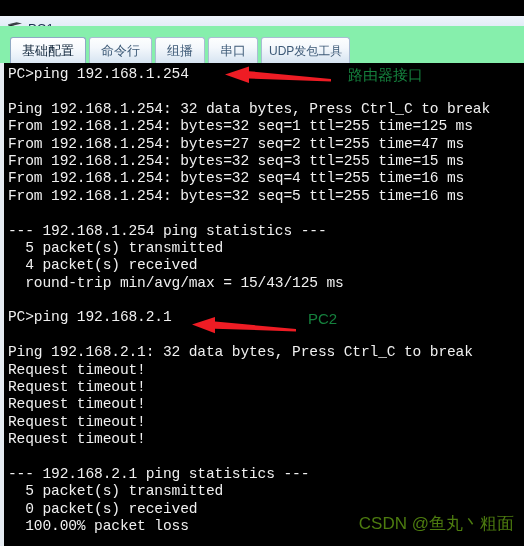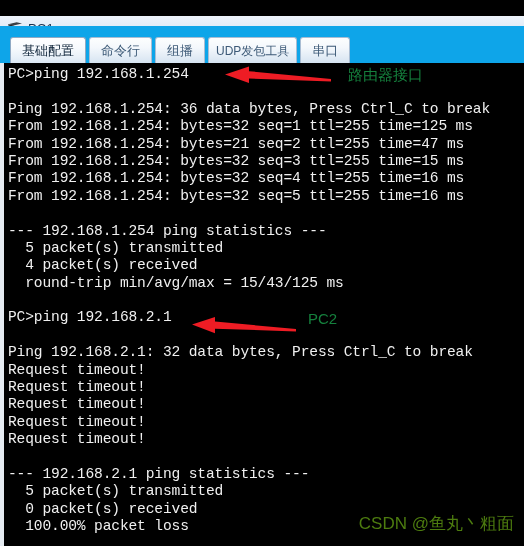--- a/index.html
+++ b/index.html
@@ -49,21 +49,21 @@
     letter-spacing: 0.2px;
     white-space: nowrap;
   }
 
   
   .tabstrip {
     position: absolute;
     left: 0; top: 26px;
     width: 524px;
     height: 37px;
-    background: #0ea5e9;
+    background: #86efac;
     box-sizing: border-box;
     display: flex;
     align-items: flex-end;
     padding-left: 10px;
   }
   .tab {
     height: 26px;
     margin-right: 3px;
     padding: 0 11px;
     box-sizing: border-box;
@@ -162,32 +162,32 @@
       <path d="M5.8 12.0 L13.2 10.2 L13.2 12.6 L5.8 14.4 Z" fill="#2d89cc"></path>
       <path d="M5.8 12.0 L5.8 14.4 L3.2 13.4 L3.2 11.2 Z" fill="#1b6aa8"></path>
     </svg>
     <span class="title-text">PC1</span>
   </div>
 
   <div class="tabstrip">
     <div class="tab active">基础配置</div>
     <div class="tab">命令行</div>
     <div class="tab">组播</div>
+    <div class="tab">串口</div>
     <div class="tab small">UDP发包工具</div>
-    <div class="tab">串口</div>
   </div>
 
   <div class="terminal">
     <div class="term-inner">
 
       <div class="line">PC&gt;ping 192.168.1.254</div>
       <div class="line blank"></div>
-      <div class="line">Ping 192.168.1.254: 36 data bytes, Press Ctrl_C to break</div>
+      <div class="line">Ping 192.168.1.254: 32 data bytes, Press Ctrl_C to break</div>
       <div class="line">From 192.168.1.254: bytes=32 seq=1 ttl=255 time=125 ms</div>
-      <div class="line">From 192.168.1.254: bytes=21 seq=2 ttl=255 time=47 ms</div>
+      <div class="line">From 192.168.1.254: bytes=27 seq=2 ttl=255 time=47 ms</div>
       <div class="line">From 192.168.1.254: bytes=32 seq=3 ttl=255 time=15 ms</div>
       <div class="line">From 192.168.1.254: bytes=32 seq=4 ttl=255 time=16 ms</div>
       <div class="line">From 192.168.1.254: bytes=32 seq=5 ttl=255 time=16 ms</div>
       <div class="line blank"></div>
       <div class="line">--- 192.168.1.254 ping statistics ---</div>
       <div class="line">  5 packet(s) transmitted</div>
       <div class="line">  4 packet(s) received</div>
       <div class="line">  round-trip min/avg/max = 15/43/125 ms</div>
       <div class="line blank"></div>
       <div class="line">PC&gt;ping 192.168.2.1</div>

